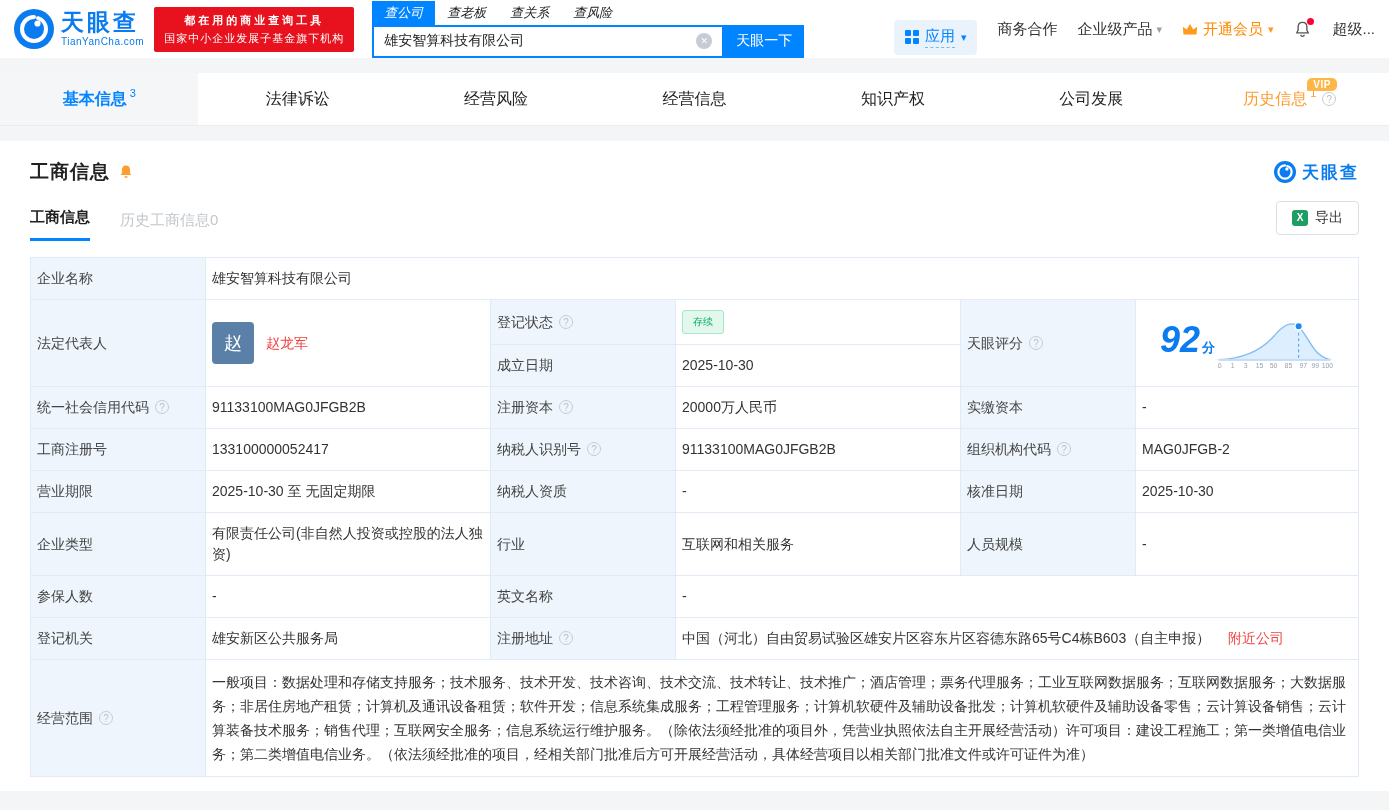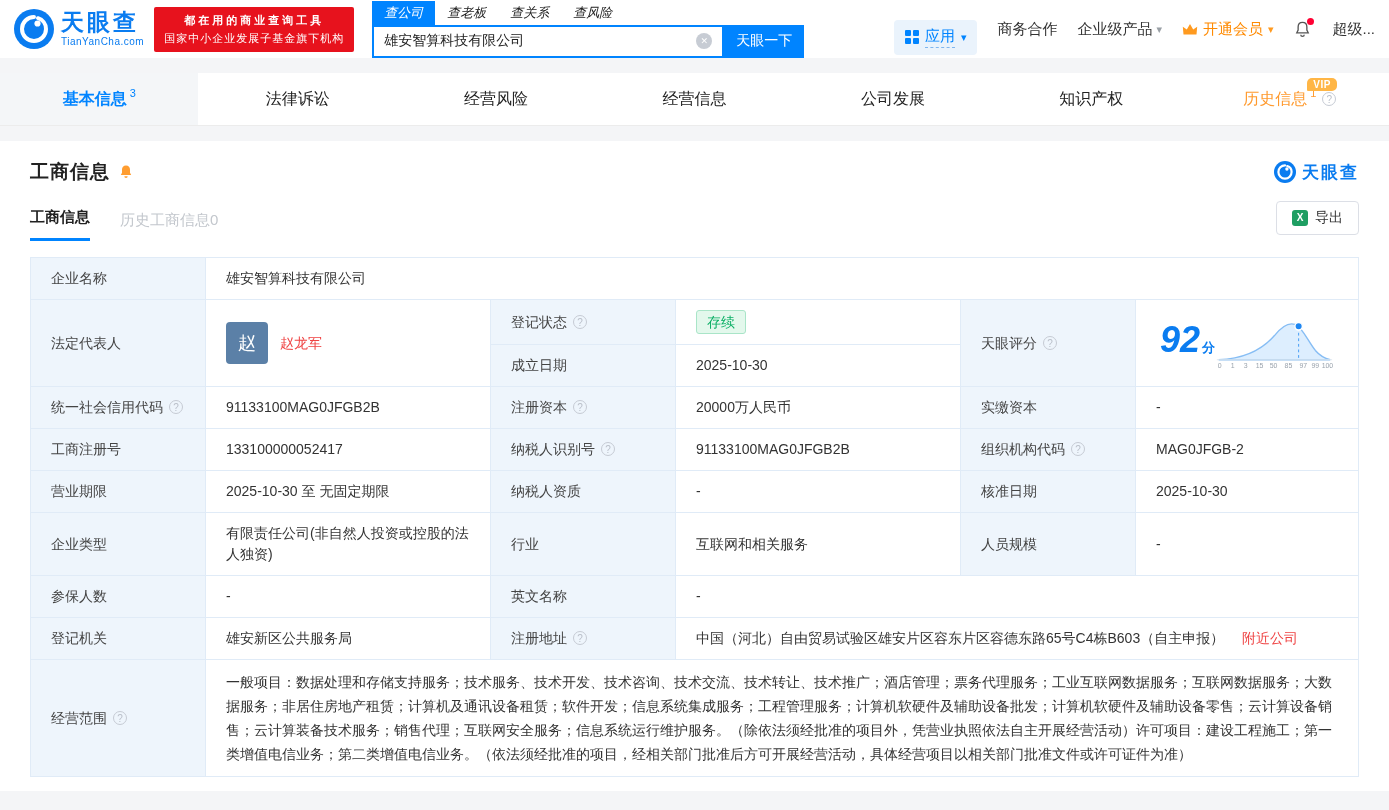--- a/index.html
+++ b/index.html
@@ -70,29 +70,29 @@
   .subtab.active { color:#222; font-weight:bold; border-bottom:3px solid #0084ff; }
   .subtab.inactive { color:#c3c7cd; margin-left:30px; }
   .export-btn { margin-left:auto; margin-bottom:6px; display:flex; align-items:center; gap:7px;
     border:1px solid #dcdfe6; border-radius:4px; background:#fff; padding:7px 15px; font-size:14px;
     color:#333; cursor:pointer; font-family:inherit; }
   .xls-ico { width:16px; height:16px; background:#1e9e62; border-radius:3px; color:#fff; font-size:10px;
     font-weight:bold; line-height:16px; text-align:center; display:inline-block; }
 
   
   table { width:100%; border-collapse:collapse; table-layout:fixed; margin-top:16px; }
-  td { border:1px solid #e0ebf7; padding:10px 20px; font-size:14px; color:#333; line-height:21px;
+  td { border:1px solid #e0ebf7; padding:10px 6px; font-size:14px; color:#333; line-height:21px;
     vertical-align:middle; background:#fff; word-break:break-all; }
   td.lbl { background:#eef5fc; color:#444; }
   .rep { display:flex; align-items:center; gap:12px; }
   .avatar { width:42px; height:42px; border-radius:4px; background:#5b80a7; color:#fff; font-size:18px;
     display:flex; align-items:center; justify-content:center; flex:none; cursor:pointer; }
   a.blue-link { color:#ef4444; cursor:pointer; }
   .badge-green { display:inline-block; background:#e3f8ec; border:1px solid #a9e5c8; color:#0caf66;
-    font-size:14px; padding:2px 10px; border-radius:3px; line-height:18px; }
+    font-size:10px; padding:2px 10px; border-radius:3px; line-height:18px; }
   .score-cell { padding:4px 24px; }
   .score-wrap { display:flex; align-items:center; justify-content:space-between; }
   .score-num { color:#0a7cf0; font-weight:bold; white-space:nowrap; }
   .score-num b { font-size:36px; font-style:italic; }
   .score-num small { font-size:13px; margin-left:2px; }
   .scope-cell { line-height:24px; }
   .addr-link { margin-left:14px; white-space:nowrap; }
 </style>
 </head>
 <body>
@@ -173,24 +173,24 @@
   <div class="nav-tab">
     <span>法律诉讼</span>
   </div>
   <div class="nav-tab">
     <span>经营风险</span>
   </div>
   <div class="nav-tab">
     <span>经营信息</span>
   </div>
   <div class="nav-tab">
+    <span>知识产权</span>
+  </div>
+  <div class="nav-tab">
     <span>公司发展</span>
-  </div>
-  <div class="nav-tab">
-    <span>知识产权</span>
   </div>
   <div class="nav-tab history">
     <span>历史信息</span>
     <sup>1</sup>
     <span class="help-ico">?</span>
     <span class="vip-tag">VIP</span>
   </div>
 </nav>
 
 <main>

